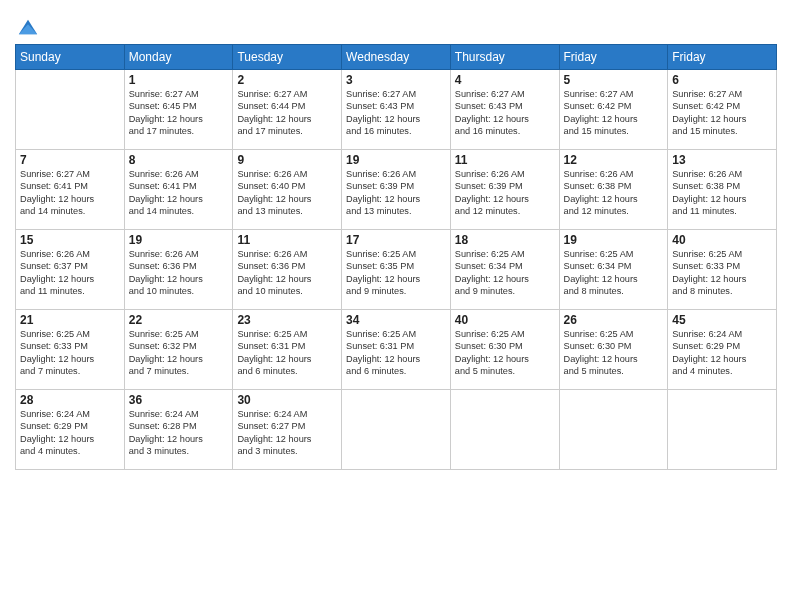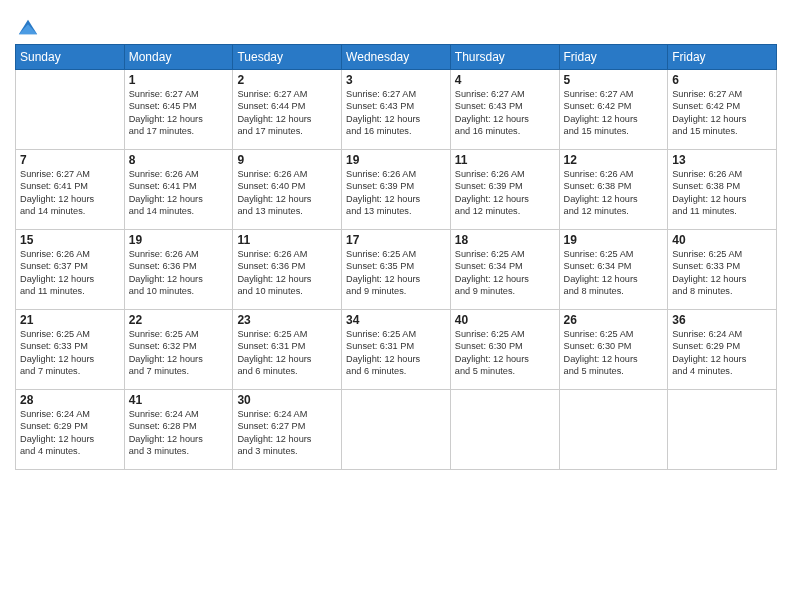--- a/index.html
+++ b/index.html
@@ -317,37 +317,37 @@
 and 5 minutes.</div>
           </td>
           <td>
             <div class="day-num">26</div>
             <div class="day-detail" style="white-space: pre-line;">Sunrise: 6:25 AM
 Sunset: 6:30 PM
 Daylight: 12 hours
 and 5 minutes.</div>
           </td>
           <td>
-            <div class="day-num">36</div>
+            <div class="day-num">45</div>
             <div class="day-detail" style="white-space: pre-line;">Sunrise: 6:24 AM
 Sunset: 6:29 PM
 Daylight: 12 hours
 and 4 minutes.</div>
           </td>
         </tr>
         <tr>
           <td>
             <div class="day-num">28</div>
             <div class="day-detail" style="white-space: pre-line;">Sunrise: 6:24 AM
 Sunset: 6:29 PM
 Daylight: 12 hours
 and 4 minutes.</div>
           </td>
           <td>
-            <div class="day-num">41</div>
+            <div class="day-num">36</div>
             <div class="day-detail" style="white-space: pre-line;">Sunrise: 6:24 AM
 Sunset: 6:28 PM
 Daylight: 12 hours
 and 3 minutes.</div>
           </td>
           <td>
             <div class="day-num">30</div>
             <div class="day-detail" style="white-space: pre-line;">Sunrise: 6:24 AM
 Sunset: 6:27 PM
 Daylight: 12 hours

